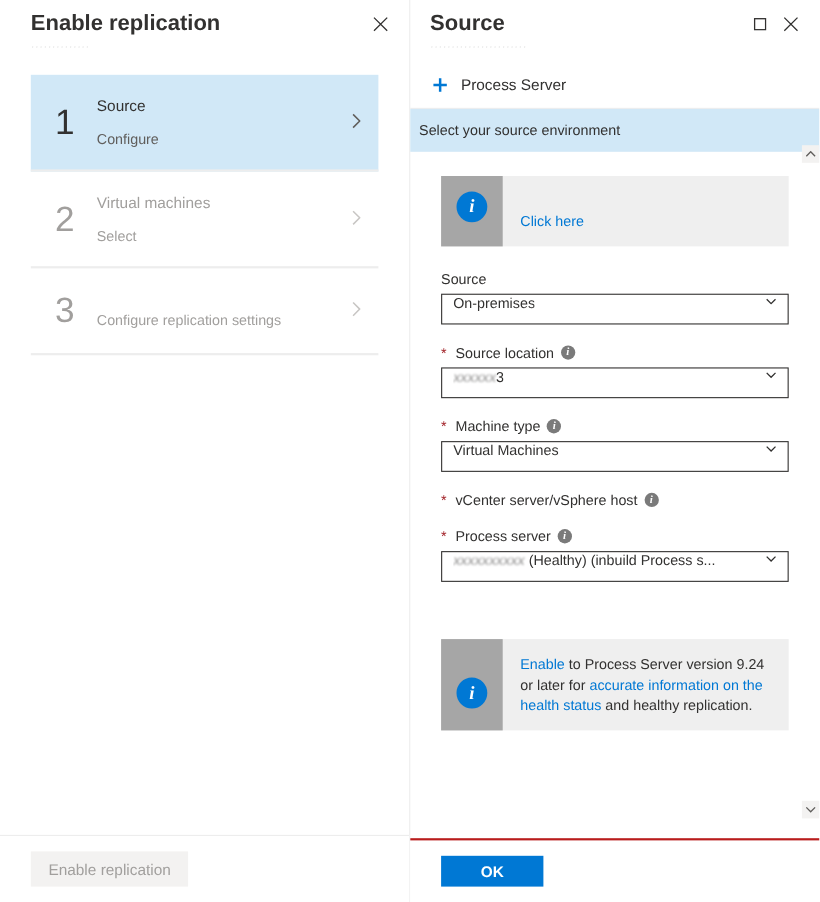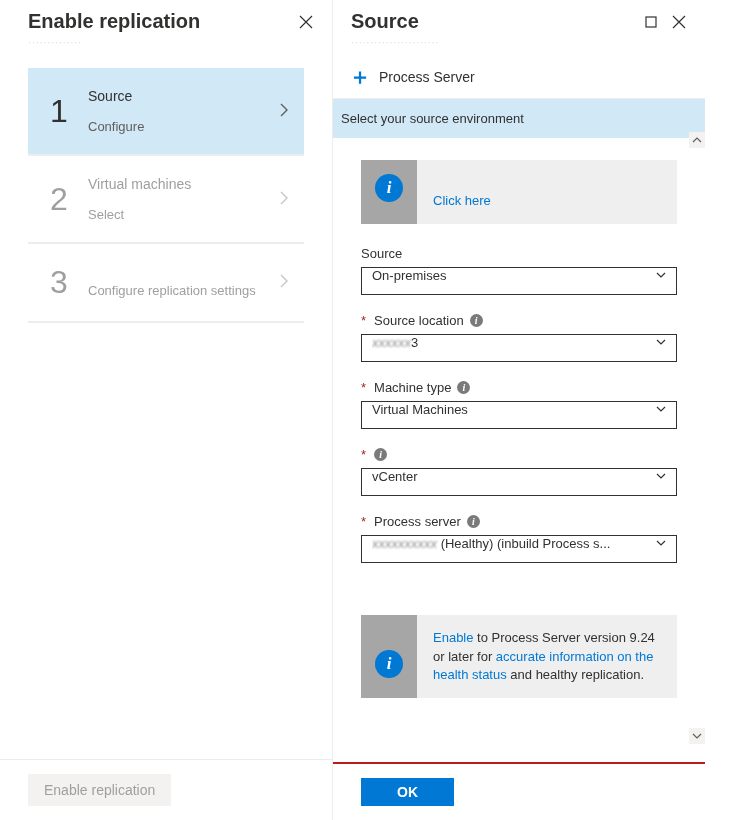--- a/index.html
+++ b/index.html
@@ -7,21 +7,21 @@
     font-family: "Segoe UI", Arial, sans-serif;
     font-size: 13px;
     color: #323130;
     background: #fff;
     width: 745px;
     height: 820px;
     overflow: hidden;
     display: flex;
   }
   .left-panel {
-    width: 333px;
+    width: 373px;
     height: 820px;
     border-right: 1px solid #ededed;
     display: flex;
     flex-direction: column;
     position: relative;
   }
   .right-panel {
     width: 372px;
     height: 820px;
     display: flex;
@@ -424,28 +424,23 @@
         <span class="val">Virtual Machines</span>
         <span class="chev-d"><svg width="10" height="6" viewBox="0 0 10 6">
               <path d="M1 1 L5 5 L9 1" stroke="#323130" stroke-width="1.2" fill="none"></path>
             </svg></span>
       </div>
     </div>
 
     <div class="field">
       <div class="field-label">
           <span class="req">*</span>
+          <span>vCenter server/vSphere host</span>
           <span class="info-i">i</span>
         </div>
-      <div class="select-box">
-        <span class="val">vCenter</span>
-        <span class="chev-d"><svg width="10" height="6" viewBox="0 0 10 6">
-              <path d="M1 1 L5 5 L9 1" stroke="#323130" stroke-width="1.2" fill="none"></path>
-            </svg></span>
-      </div>
     </div>
 
     <div class="field">
       <div class="field-label">
           <span class="req">*</span>
           <span>Process server</span>
           <span class="info-i">i</span>
         </div>
       <div class="select-box">
         <span class="val"><span class="blurred">xxxxxxxxxx</span> <span>(Healthy) (inbuild Process s...</span></span>

